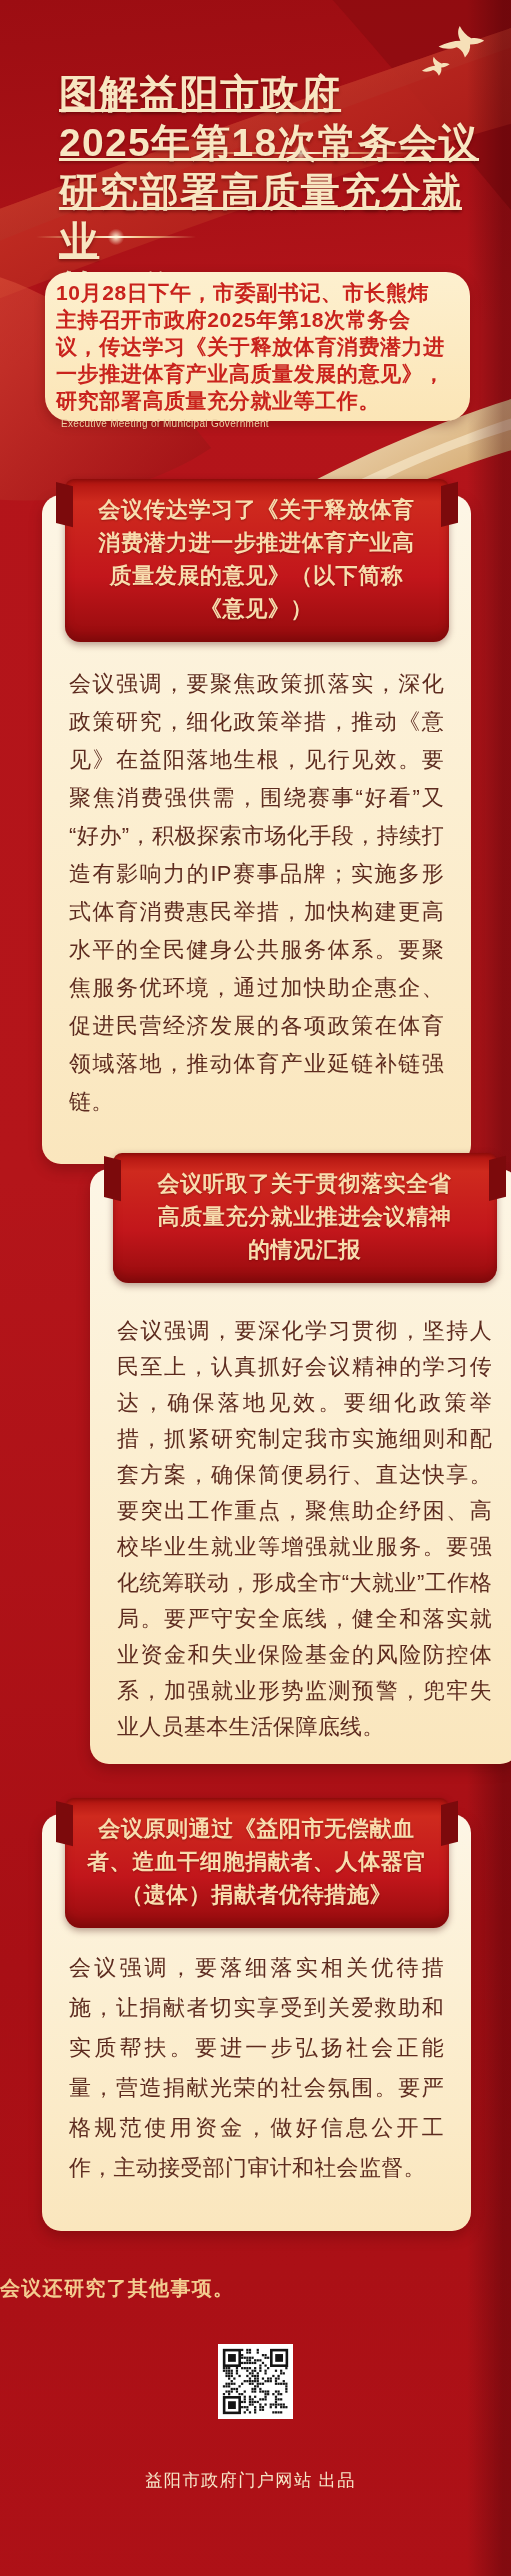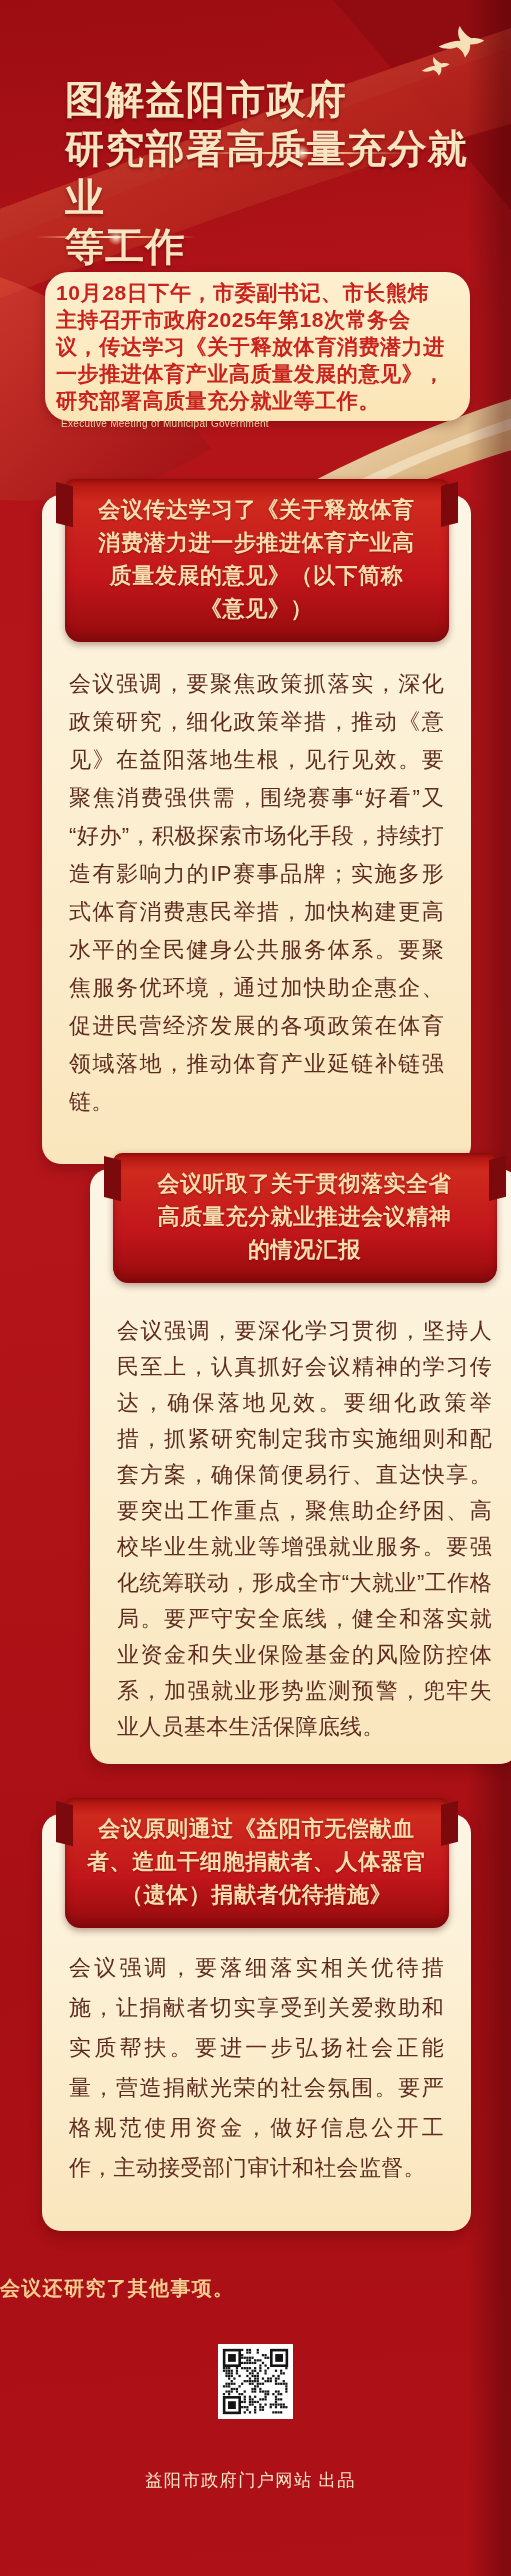--- a/index.html
+++ b/index.html
@@ -87,22 +87,23 @@
   <div class="right-shade deco"></div>
 
   <svg class="deco" style="left:409px;top:25.6px;" width="90" height="61" viewBox="0 0 140 95" aria-hidden="true">
     <path fill="#f6e0b8" d="M46,32 C58,26 70,23 80,23 C76,15 75,7 79,0 C83,8 89,15 97,19 C104,18 111,19 117,23 C110,27 103,29 95,29 C96,36 93,43 87,49 C85,41 80,35 74,33 C64,37 53,36 46,32 Z"></path>
     <path fill="#f6e0b8" transform="translate(18,50) scale(0.62) rotate(-6)" d="M0,32 C12,26 24,23 34,23 C30,15 29,7 33,0 C37,8 43,15 51,19 C58,18 65,19 71,23 C64,27 57,29 49,29 C50,36 47,43 41,49 C39,41 34,35 28,33 C18,37 7,36 0,32 Z"></path>
   </svg>
 
   <div class="flare flare-a deco"></div>
   <div class="flare flare-b deco"></div>
 
-  <h1 class="title" style="margin:16px;">
+  <h1 class="title" style="margin:10px;text-decoration:underline;">
     <span>图解益阳市政府</span>
+    <span>2025年第18次常务会议</span>
     <span>研究部署高质量充分就业</span>
     <span>等工作</span>
   </h1>
 
   <div class="intro">
     <span>10月28日下午，市委副书记、市长熊炜</span>
     <span>主持召开市政府2025年第18次常务会</span>
     <span>议，传达学习《关于释放体育消费潜力进</span>
     <span>一步推进体育产业高质量发展的意见》，</span>
     <span>研究部署高质量充分就业等工作。</span>

